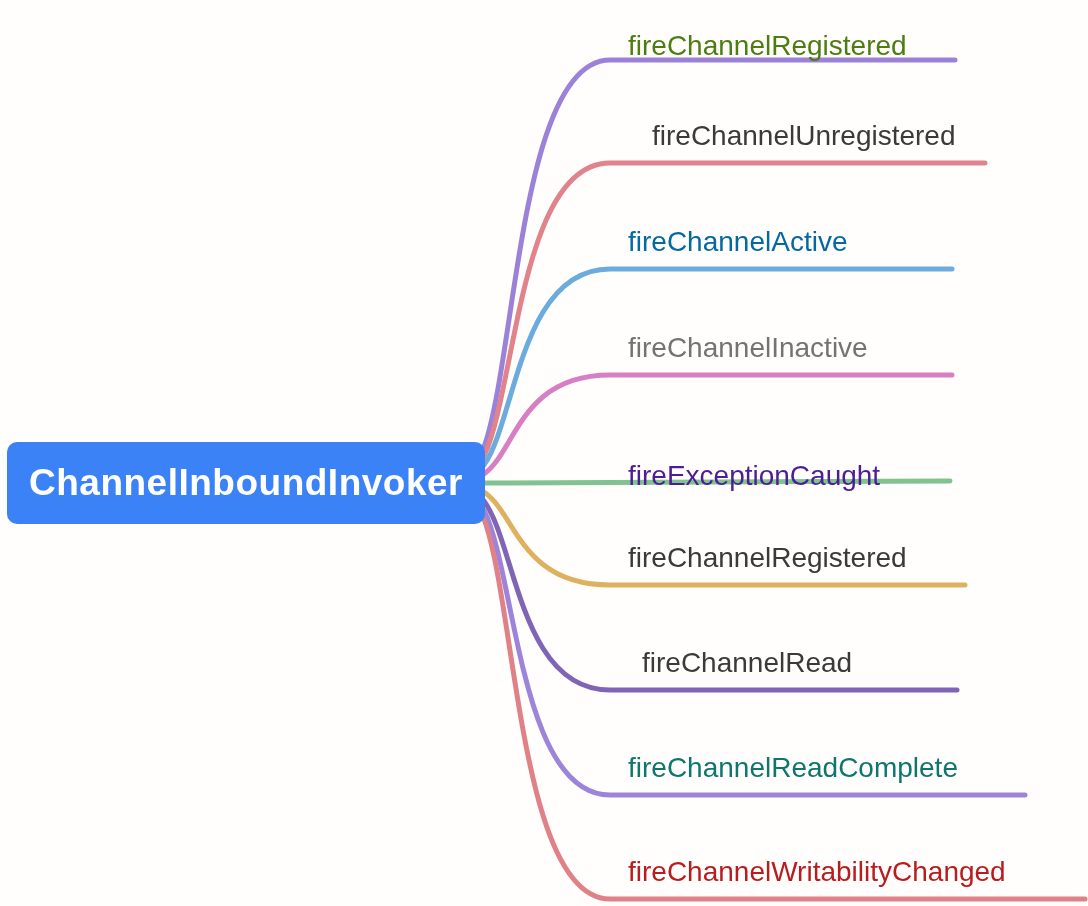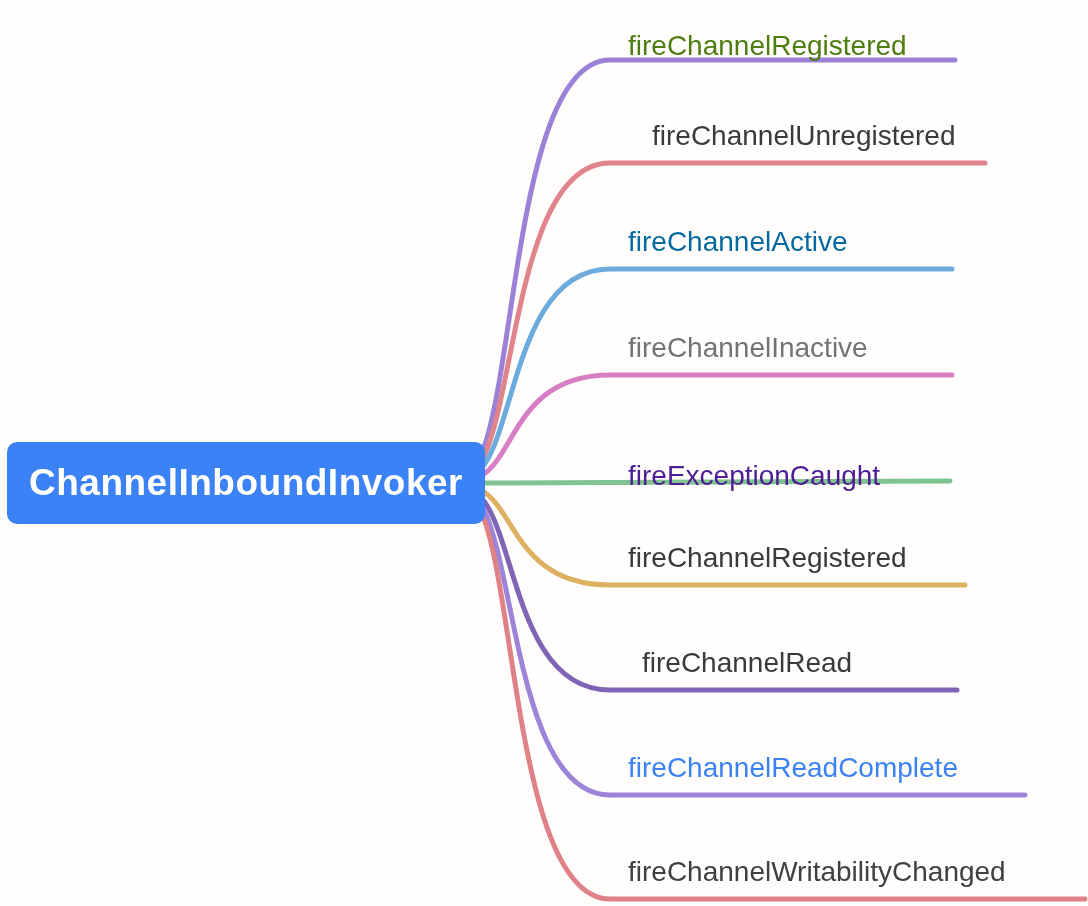--- a/index.html
+++ b/index.html
@@ -70,17 +70,17 @@
   <div class="root-node" id="root-node" style="background: #3b82f6; color: rgb(255, 255, 255);">ChannelInboundInvoker</div>
 
   <div id="labels-layer">
       <div class="branch-label" style="top: 26px; color: #4d7c0f;">fireChannelRegistered</div>
       <div class="branch-label" style="top: 116px; color: rgb(58, 58, 58); margin-left: 24px;">fireChannelUnregistered</div>
       <div class="branch-label" style="top: 222px; color: #0369a1;">fireChannelActive</div>
       <div class="branch-label" style="top: 328px; color: #737373; text-align: center;">fireChannelInactive</div>
       <div class="branch-label" style="top: 456px; color: #4c1d95;">fireExceptionCaught</div>
       <div class="branch-label" style="top: 538px; color: rgb(58, 58, 58);">fireChannelRegistered</div>
       <div class="branch-label" style="top: 643px; color: rgb(58, 58, 58); margin-left: 14px;">fireChannelRead</div>
-      <div class="branch-label" style="top: 748px; color: #3b82f6;">fireChannelReadComplete</div>
-      <div class="branch-label" style="top: 852px; color: #404040;">fireChannelWritabilityChanged</div>
+      <div class="branch-label" style="top: 748px; color: #0f766e;">fireChannelReadComplete</div>
+      <div class="branch-label" style="top: 852px; color: #b91c1c;">fireChannelWritabilityChanged</div>
     </div>
 
 </div>
 
 </body></html>

